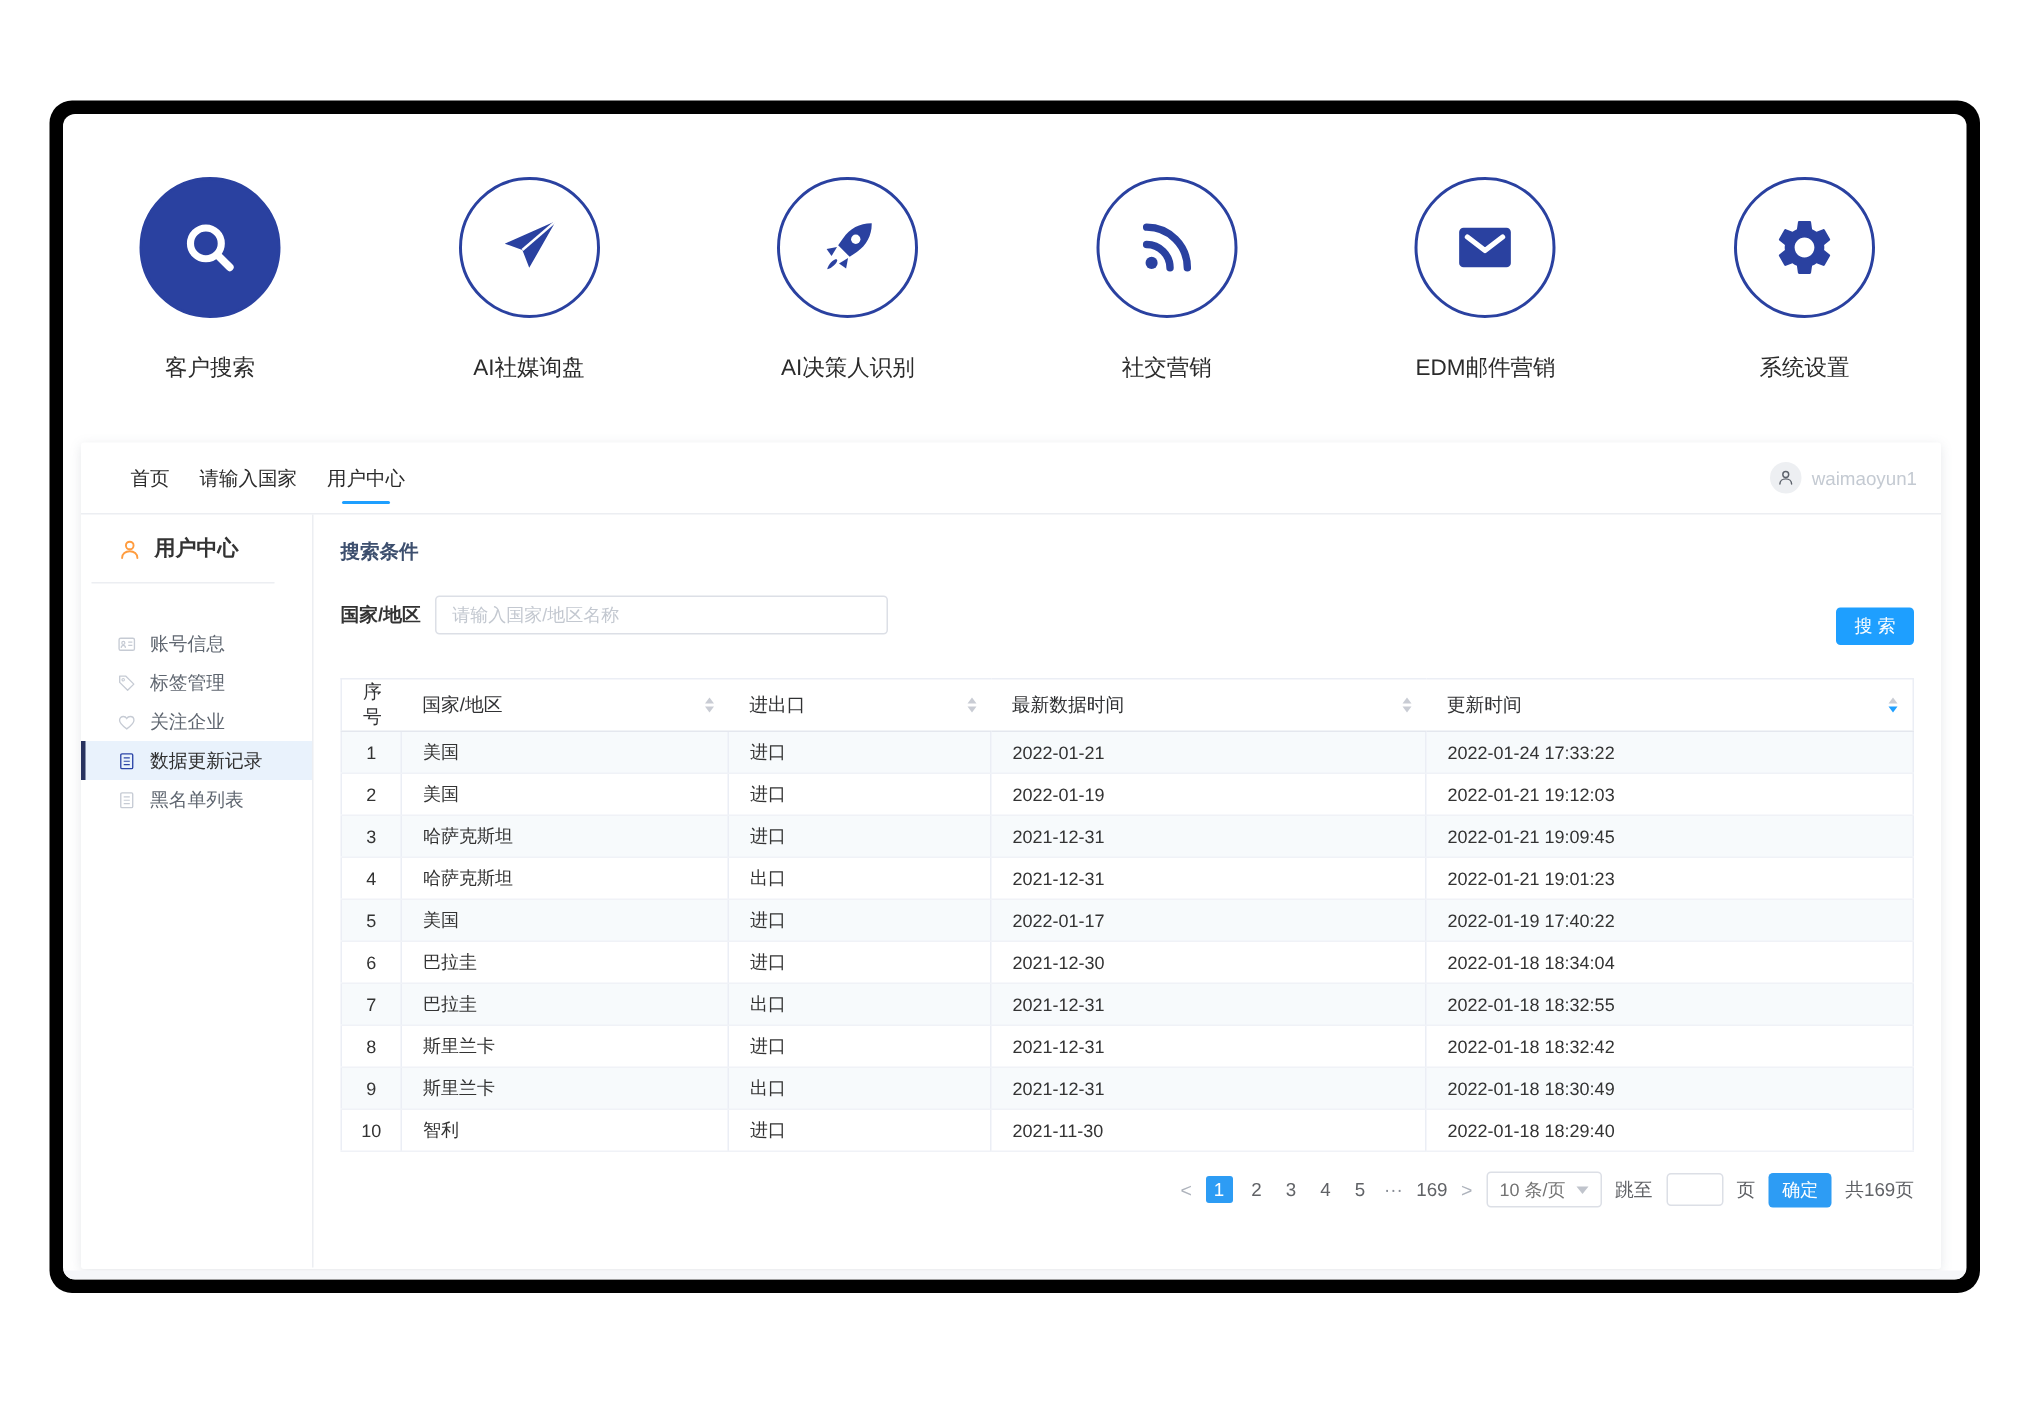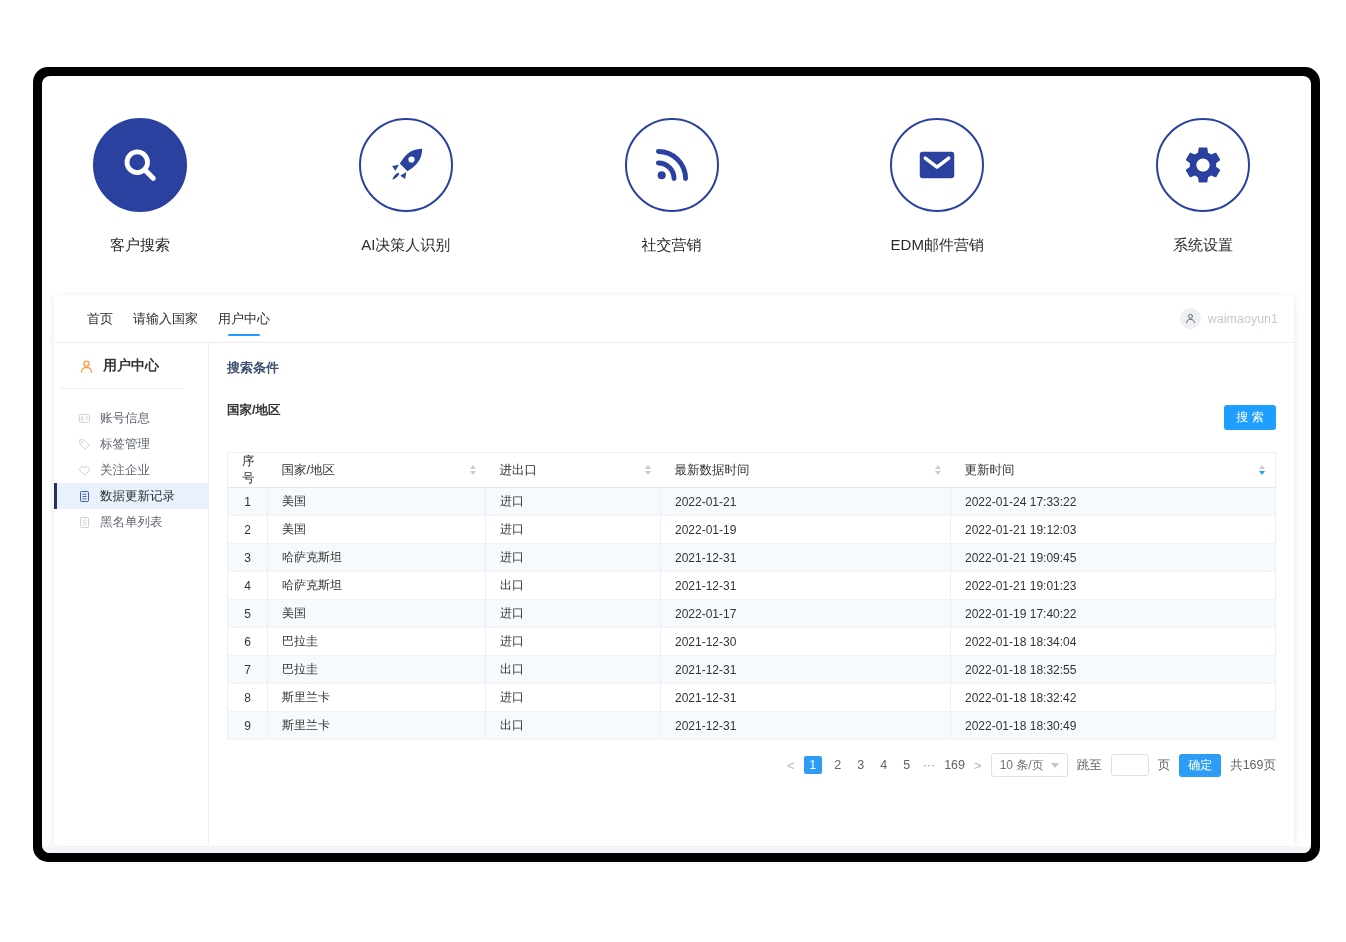--- a/index.html
+++ b/index.html
@@ -29,21 +29,21 @@
   .userchip{margin-left:auto;display:flex;align-items:center;gap:7px;color:#c4cad2;font-size:12.5px;cursor:pointer;}
   .uicon{width:21px;height:21px;border-radius:50%;background:#edeff2;color:#5c626b;
     display:flex;align-items:center;justify-content:center;}
   .uicon svg{width:13px;height:13px;}
 
   .cardbody{display:flex;height:502px;}
   .sidebar{width:155px;flex:none;border-right:1px solid #eceef2;}
   .sb-head{margin:14px 0 0 24px;display:flex;align-items:center;gap:8px;font-size:14px;font-weight:700;color:#333;}
   .sb-head svg{width:17px;height:17px;color:#ff9c3f;}
   .sb-divider{height:1px;background:#eceef2;margin:13px 25px 0 7px;}
-  .sb-menu{margin-top:16px;}
+  .sb-menu{margin-top:27px;}
   .sb-item{height:26px;display:flex;align-items:center;gap:9px;padding-left:24px;font-size:12.5px;color:#5f6670;
     position:relative;cursor:pointer;}
   .sb-item svg{width:13px;height:13px;color:#c6cbd4;flex:none;}
   .sb-item.active{background:#e9f2fc;color:#2f2f2f;}
   .sb-item.active::before{content:'';position:absolute;left:0;top:0;bottom:0;width:3px;background:#27325f;}
   .sb-item.active svg{color:#2b44a7;}
 
   .main{flex:1;padding:0 18px;min-width:0;}
   .sec-title{margin-top:16px;font-size:13px;font-weight:700;color:#3d4f6e;}
   .form-row{margin-top:13px;display:flex;align-items:center;}
@@ -160,20 +160,28 @@
   <div class="screen">
 
     <div class="modules" id="modules">
         <div class="module">
           <div class="mod-circle filled">
             <svg>
               <use href="#sym-search"></use>
             </svg>
           </div>
           <div class="mod-label">客户搜索</div>
+        </div>
+        <div class="module">
+          <div class="mod-circle">
+            <svg>
+              <use href="#sym-paper-plane"></use>
+            </svg>
+          </div>
+          <div class="mod-label">AI社媒询盘</div>
         </div>
         <div class="module">
           <div class="mod-circle">
             <svg>
               <use href="#sym-rocket"></use>
             </svg>
           </div>
           <div class="mod-label">AI决策人识别</div>
         </div>
         <div class="module">
@@ -260,20 +268,21 @@
                 <span>黑名单列表</span>
               </div>
             </nav>
         </aside>
 
         <section class="main">
           <div class="sec-title">搜索条件</div>
 
           <div class="form-row">
             <label>国家/地区</label>
+            <input placeholder="请输入国家/地区名称" style="">
             <button class="btn-search">搜 索</button>
           </div>
 
           <table class="data-table">
             <colgroup>
               <col style="width:40px">
                 <col style="width:218px">
                 <col style="width:175px">
                 <col style="width:290px">
                 <col>
@@ -380,20 +389,27 @@
                   <td>2021-12-31</td>
                   <td>2022-01-18 18:32:42</td>
                 </tr>
                 <tr>
                   <td class="center">9</td>
                   <td>斯里兰卡</td>
                   <td>出口</td>
                   <td>2021-12-31</td>
                   <td>2022-01-18 18:30:49</td>
                 </tr>
+                <tr>
+                  <td class="center">10</td>
+                  <td>智利</td>
+                  <td>进口</td>
+                  <td>2021-11-30</td>
+                  <td>2022-01-18 18:29:40</td>
+                </tr>
               </tbody>
           </table>
 
           <div class="pager">
             <span class="pg-prev">&lt;</span>
             <span class="pg-pages" id="pg-pages">
                 <span class="pg-num active">1</span>
                 <span class="pg-num">2</span>
                 <span class="pg-num">3</span>
                 <span class="pg-num">4</span>

